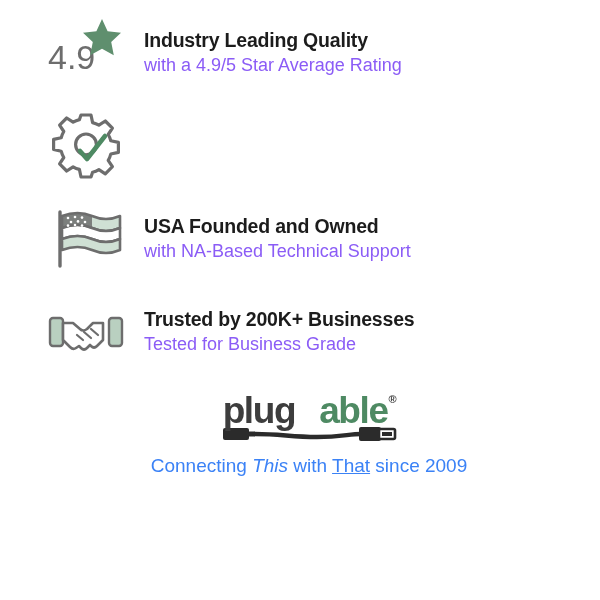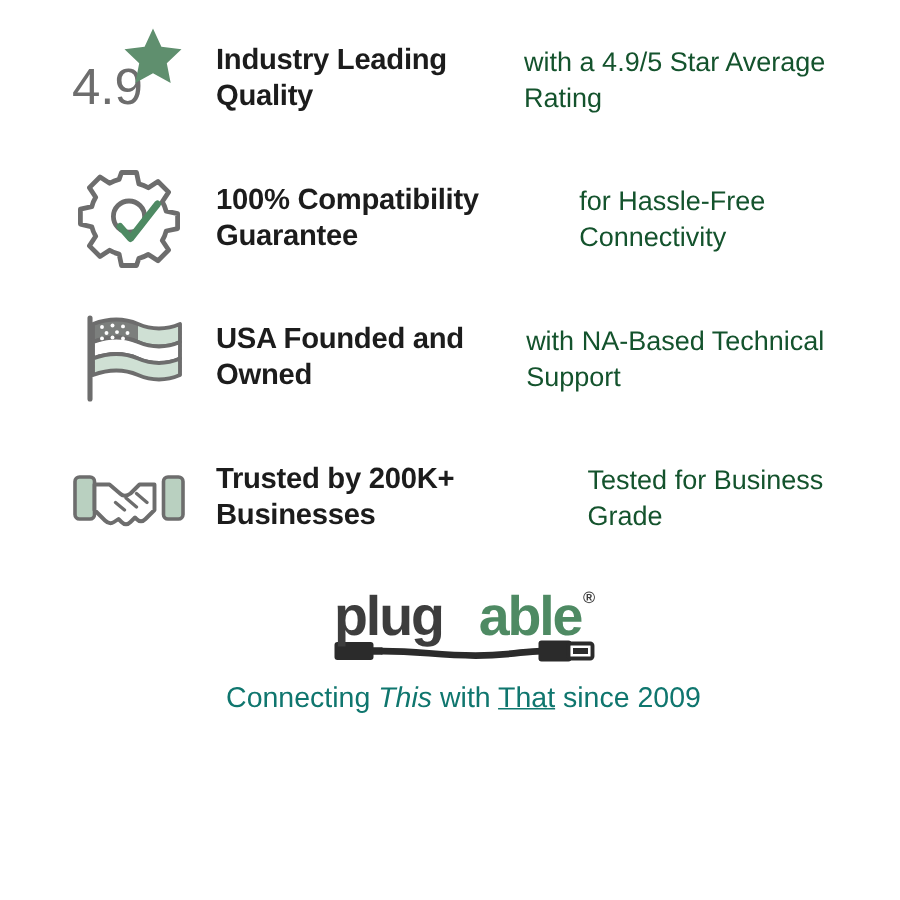--- a/index.html
+++ b/index.html
@@ -28,36 +28,36 @@
   }
   .icon-cell {
     width: 108px;
     min-width: 108px;
     display: flex;
     align-items: center;
     justify-content: center;
   }
   .text-cell {
     display: flex;
-    flex-direction: row;
+    flex-direction: column;
     justify-content: center;
     padding-left: 4px;
   }
   .headline {
     font-size: 19.5px;
     font-weight: bold;
     letter-spacing: -0.2px;
     line-height: 1.25;
     color: #1c1c1c;
   }
   .subline {
     font-size: 18px;
     font-weight: normal;
     line-height: 1.3;
-    color: #14532d;
+    color: #8b5cf6;
     margin-top: 2px;
   }
   .logo-block {
     margin-top: 14px;
     display: flex;
     flex-direction: column;
     align-items: center;
   }
   .logo-wordmark {
     position: relative;
@@ -79,21 +79,21 @@
     margin-top: 2px;
   }
   .logo-cable {
     width: 176px;
     height: 22px;
     margin-top: -6px;
   }
   .tagline {
     margin-top: 10px;
     font-size: 19px;
-    color: #0f766e;
+    color: #3b82f6;
     white-space: nowrap;
   }
   .tagline i { font-style: italic; }
   .tagline u { text-decoration: underline; }
   .rating-num {
     font-size: 34px;
     fill: #6d6d6d;
     font-family: "Liberation Sans", sans-serif;
   }
 </style>
@@ -119,24 +119,20 @@
 
     <div class="feature">
       <div class="icon-cell">
         <svg width="74" height="74" viewBox="0 0 74 74">
           <g fill="none" stroke="#6d6d6d" stroke-width="3.2" stroke-linejoin="round" stroke-linecap="round">
             <path d="M32 6 h10 l1.6 7.6 a22 22 0 0 1 6.3 2.6 l6.4-4.2 7.1 7.1 -4.2 6.4 a22 22 0 0 1 2.6 6.3 l7.6 1.6 v10 l-7.6 1.6 a22 22 0 0 1 -2.6 6.3 l4.2 6.4 -7.1 7.1 -6.4-4.2 a22 22 0 0 1 -6.3 2.6 L42 68 H32 l-1.6-7.6 a22 22 0 0 1 -6.3-2.6 l-6.4 4.2 -7.1-7.1 4.2-6.4 a22 22 0 0 1 -2.6-6.3 L4.6 40.4 V30.4 l7.6-1.6 a22 22 0 0 1 2.6-6.3 l-4.2-6.4 7.1-7.1 6.4 4.2 a22 22 0 0 1 6.3-2.6 Z"></path>
             <circle cx="37" cy="35.4" r="10.4"></circle>
           </g>
           <path d="M31 42 L38 50 L56 27" fill="none" stroke="#4e8a63" stroke-width="4.6" stroke-linecap="round" stroke-linejoin="round"></path>
         </svg>
-      </div>
-      <div class="text-cell">
-        <div class="headline">100% Compatibility Guarantee</div>
-        <div class="subline">for Hassle-Free Connectivity</div>
       </div>
     </div>
 
     <div class="feature">
       <div class="icon-cell">
         <svg width="76" height="66" viewBox="0 0 76 66">
           <line x1="12" y1="6" x2="12" y2="60" stroke="#6d6d6d" stroke-width="3.4" stroke-linecap="round"></line>
           <path d="M14 10 q16 -6 30 0 q14 6 28 0 v12 q-14 6 -28 0 q-14 -6 -30 0 Z" fill="#cfe0d4" stroke="#6d6d6d" stroke-width="2.6" stroke-linejoin="round"></path>
           <path d="M14 22 q16 -6 30 0 q14 6 28 0 v11 q-14 6 -28 0 q-14 -6 -30 0 Z" fill="#ffffff" stroke="#6d6d6d" stroke-width="2.6" stroke-linejoin="round"></path>
           <path d="M14 33 q16 -6 30 0 q14 6 28 0 v11 q-14 6 -28 0 q-14 -6 -30 0 Z" fill="#cfe0d4" stroke="#6d6d6d" stroke-width="2.6" stroke-linejoin="round"></path>

